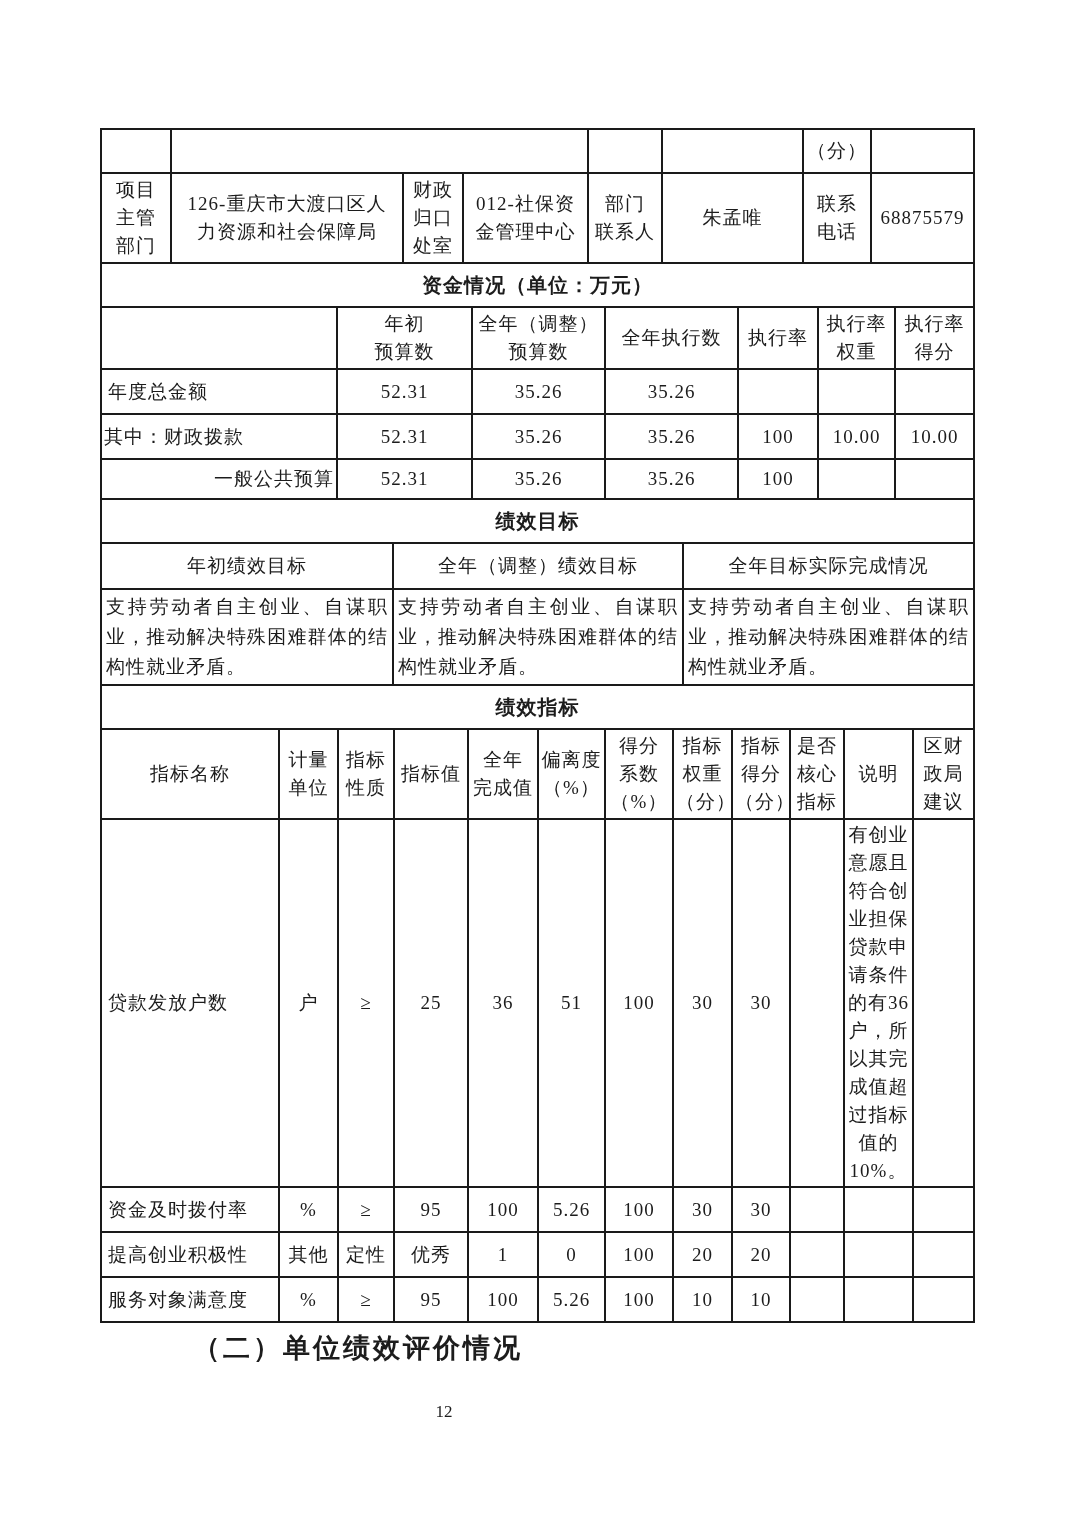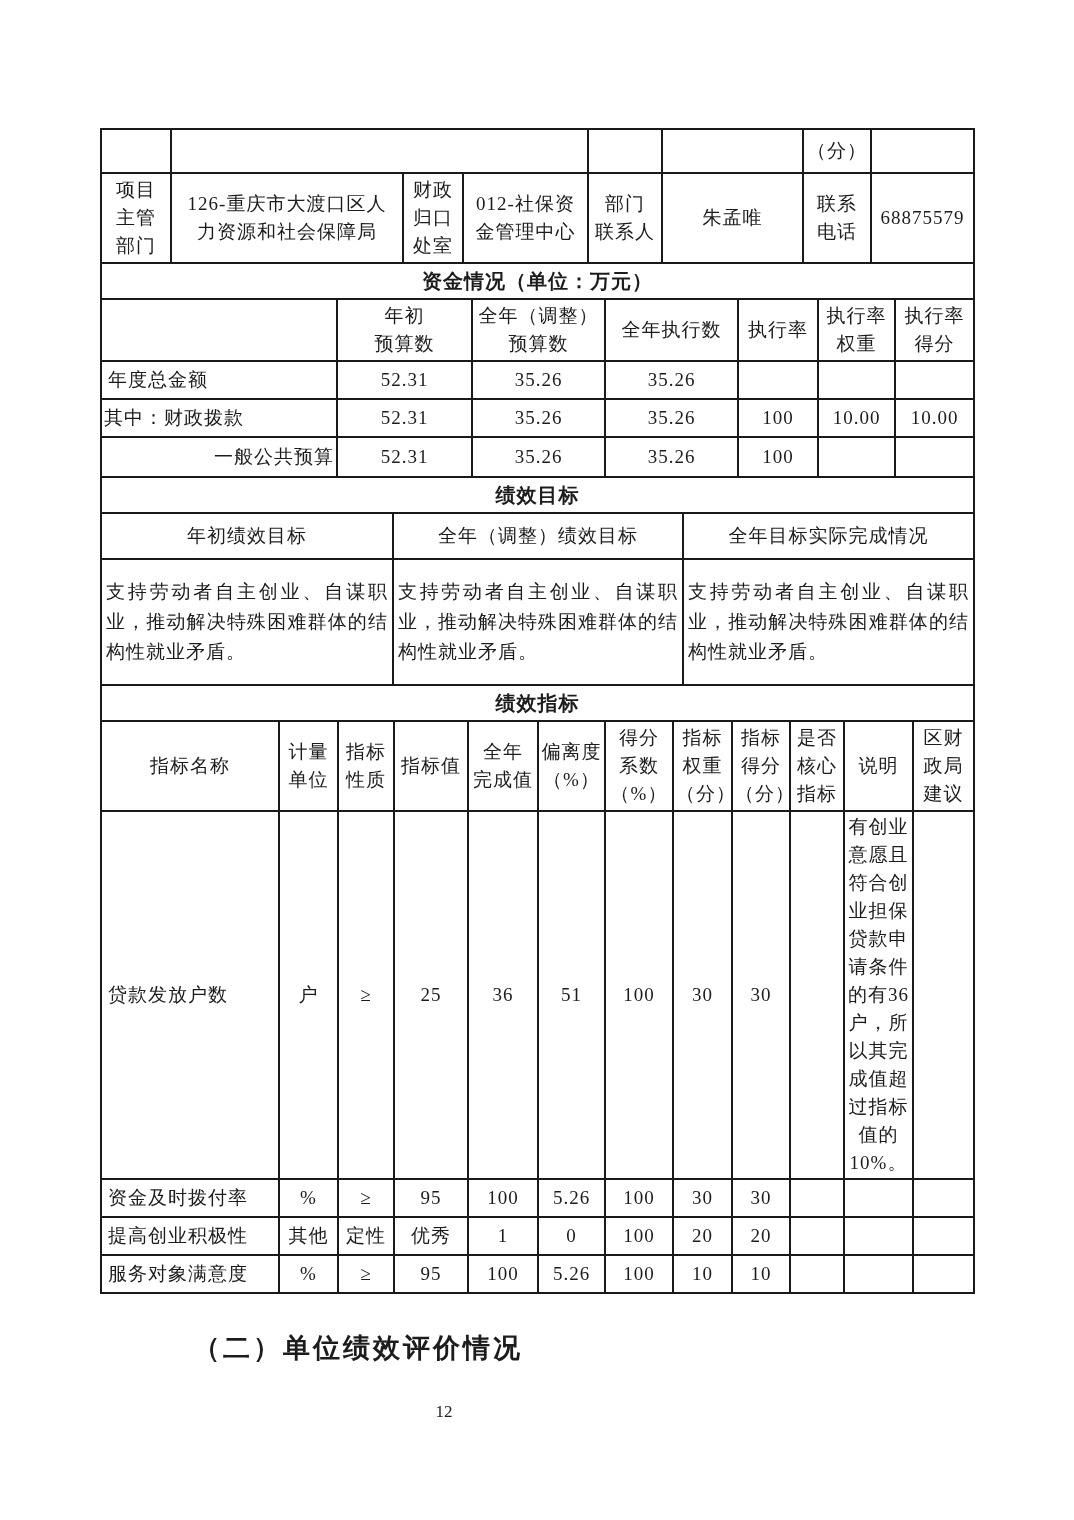--- a/index.html
+++ b/index.html
@@ -14,35 +14,35 @@
   table + table { margin-top:-2px; }
   td {
     border:2px solid #1a1a1a;
     text-align:center; vertical-align:middle;
     font-size:19px; line-height:28px;
     letter-spacing:1px;
     white-space:pre-line;
     padding:2px;
     overflow:hidden;
   }
-  td.sec-title { font-weight:bold; font-size:20px; height:36px;text-align:center; }
+  td.sec-title { font-weight:bold; font-size:20px; height:44px;text-align:center; }
   td.left   { text-align:left; padding-left:6px; }
   td.ind-1  { text-align:left; }
   td.ind-2  { text-align:right; }
   tr.h44 td { height:44px; }
   tr.h90 td { height:90px; }
   tr.h60 td { height:60px; }
   tr.h46 td { height:46px; }
-  tr.h45 td { height:38px; }
+  tr.h45 td { height:45px; }
   tr.h40 td { height:40px; }
   tr.h87 td { height:87px; line-height:28px; }
   tr.h368 td{ height:368px; }
   td.goal-text {
     text-align:justify; vertical-align:middle;
-    line-height:30px; padding:17px 4px;
+    line-height:30px; padding:2px 4px;
   }
   td.note-cell { line-height:28px; padding:1px 1px;margin-left:42px; }
   .heading {
     position:absolute; left:193px; top:1330px;
     font-weight:bold; font-size:27px; letter-spacing:3px;
     white-space:nowrap;
   }
   .pageno {
     position:absolute; left:0; top:1402px; width:888px;
     text-align:center; font-size:17px;

